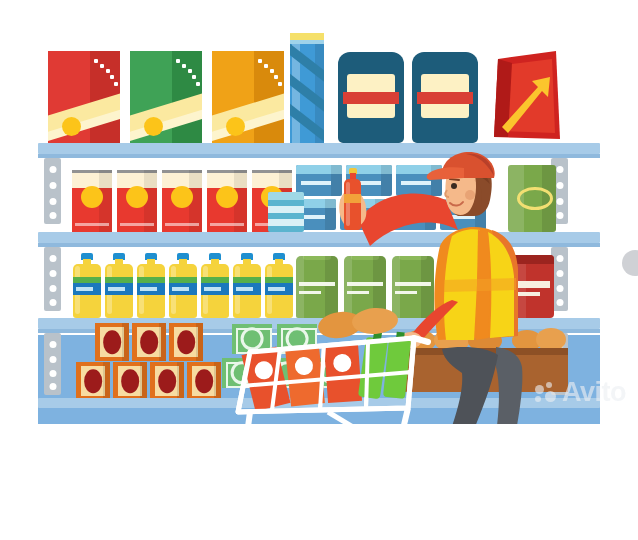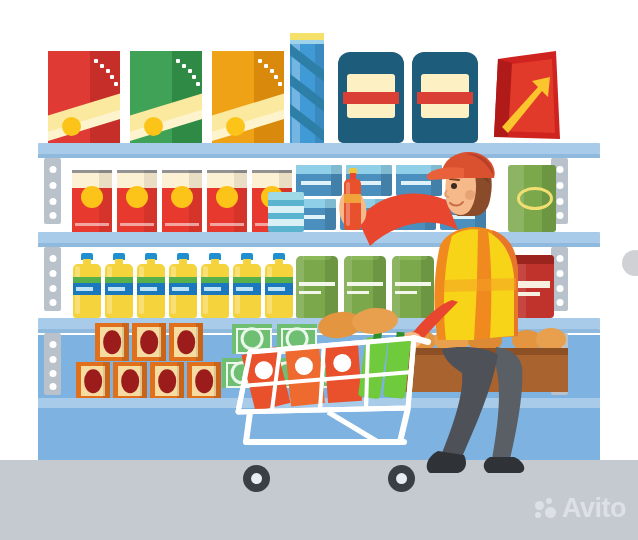--- a/index.html
+++ b/index.html
@@ -1,18 +1,18 @@
 <!DOCTYPE html>
 <html><head>
 <meta charset="utf-8">
 <title>Supermarket Illustration</title>
 <style>
   html,body{margin:0;padding:0;background:#ffffff;}
   body{width:638px;height:540px;overflow:hidden;font-family:"Liberation Sans",sans-serif;}
-  #stage{position:relative;width:638px;height:540px;background:#ffffff;overflow:hidden;}
+  #stage{position:relative;width:638px;height:424px;background:#ffffff;overflow:hidden;}
   .abs{position:absolute;}
 
   
   #floor{left:0;top:460px;width:638px;height:80px;background:#c5cad1;}
   #counter{left:38px;top:335px;width:562px;height:125px;background:#7eb2e0;}
 
   
   .shelf{background:#a7cbe8;border-radius:1px;}
   .shelf-lip{background:#8fb9dd;}
   .bracket{background:#b9c2ca;border-radius:2px;}

